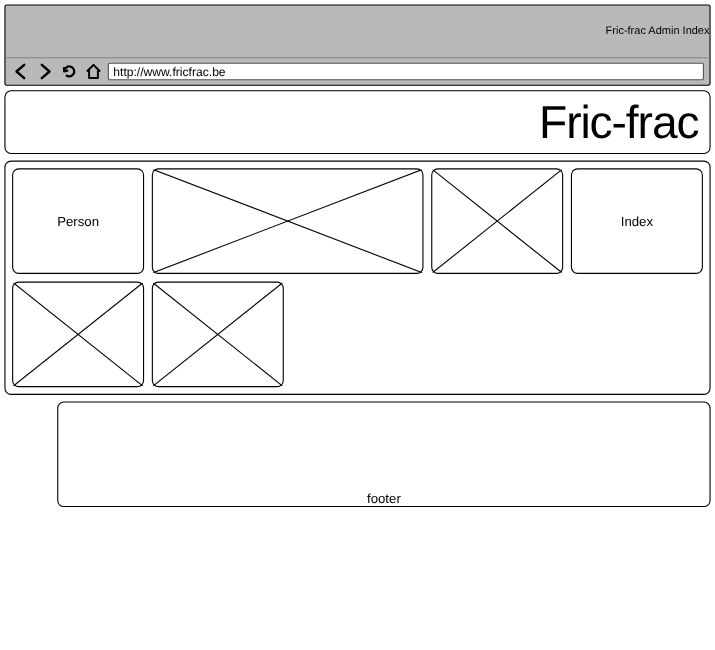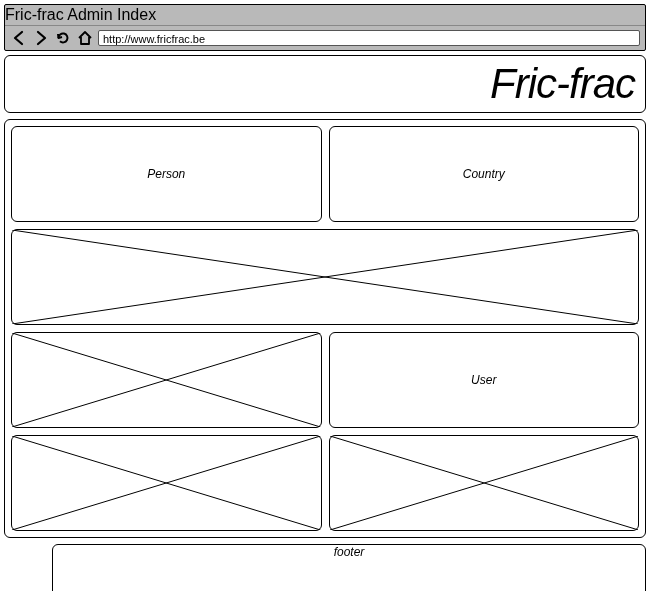--- a/index.html
+++ b/index.html
@@ -10,23 +10,23 @@
     height: 591px;
     overflow: hidden;
   }
   .browser-chrome {
     background: #b9b9b9;
     border: 1px solid #000;
     margin: 4px;
     border-radius: 2px;
   }
   .browser-title {
-    text-align: left;
-    font-size: 16px;
-    padding: 1px 0;
+    text-align: right;
+    font-size: 10px;
+    padding: 18px 0;
     border-bottom: 1px solid #888;
   }
   .toolbar {
     display: flex;
     align-items: center;
     gap: 4px;
     padding: 3px 5px;
   }
   .nav-btn {
     width: 18px;
@@ -50,38 +50,37 @@
     line-height: 14px;
   }
   .page {
     margin: 2px 4px 4px 4px;
   }
   .panel {
     border: 1.5px solid #000;
     border-radius: 6px;
     margin-bottom: 6px;
     background: #fff;
-    font-style: italic;
   }
   .header-panel {
     padding: 4px 10px;
     text-align: right;
   }
   .header-title {
     font-size: 42px;
     font-family: Arial, Helvetica, sans-serif;
     font-weight: normal;
     letter-spacing: -1px;
   }
   .grid-panel {
     padding: 6px;
   }
   .grid {
     display: grid;
-    grid-template-columns: repeat(2, 1fr);
+    grid-template-columns: repeat(5, 1fr);
     grid-auto-rows: 96px;
     gap: 7px;
   }
   .tile {
     border: 1.5px solid #000;
     border-radius: 6px;
     display: flex;
     align-items: center;
     justify-content: center;
     font-size: 12px;
@@ -90,23 +89,23 @@
     background: #fff;
   }
   .tile.wide { grid-column: span 2; }
   .placeholder svg {
     position: absolute;
     inset: 0;
     width: 100%;
     height: 100%;
   }
   .footer-panel {
-    height: 120px;
+    height: 96px;
     display: flex;
-    align-items: flex-start;
+    align-items: flex-end;
     justify-content: center;
     font-size: 12px;
     margin-left: 48px;
   }
 </style>
 </head>
 <body>
 
 <div class="browser-chrome">
   <div class="browser-title">Fric-frac Admin Index</div>
@@ -141,38 +140,35 @@
   <div class="panel header-panel">
     <div class="header-title">Fric-frac</div>
   </div>
 
   <div class="panel grid-panel">
     <div class="grid">
 
       <div class="tile">
         <span>Person</span>
       </div>
-      <div class="tile">
-        <span>Country</span>
-      </div>
       <div class="tile wide placeholder">
         <svg viewBox="0 0 100 100" preserveAspectRatio="none">
           <line x1="0" y1="0" x2="100" y2="100" stroke="#000" stroke-width="1" vector-effect="non-scaling-stroke"></line>
           <line x1="100" y1="0" x2="0" y2="100" stroke="#000" stroke-width="1" vector-effect="non-scaling-stroke"></line>
         </svg>
       </div>
 
       <div class="tile placeholder">
         <svg viewBox="0 0 100 100" preserveAspectRatio="none">
           <line x1="0" y1="0" x2="100" y2="100" stroke="#000" stroke-width="1" vector-effect="non-scaling-stroke"></line>
           <line x1="100" y1="0" x2="0" y2="100" stroke="#000" stroke-width="1" vector-effect="non-scaling-stroke"></line>
         </svg>
       </div>
       <div class="tile">
-        <span>User</span>
+        <span>Index</span>
       </div>
       <div class="tile placeholder">
         <svg viewBox="0 0 100 100" preserveAspectRatio="none">
           <line x1="0" y1="0" x2="100" y2="100" stroke="#000" stroke-width="1" vector-effect="non-scaling-stroke"></line>
           <line x1="100" y1="0" x2="0" y2="100" stroke="#000" stroke-width="1" vector-effect="non-scaling-stroke"></line>
         </svg>
       </div>
 
       <div class="tile placeholder">
         <svg viewBox="0 0 100 100" preserveAspectRatio="none">

